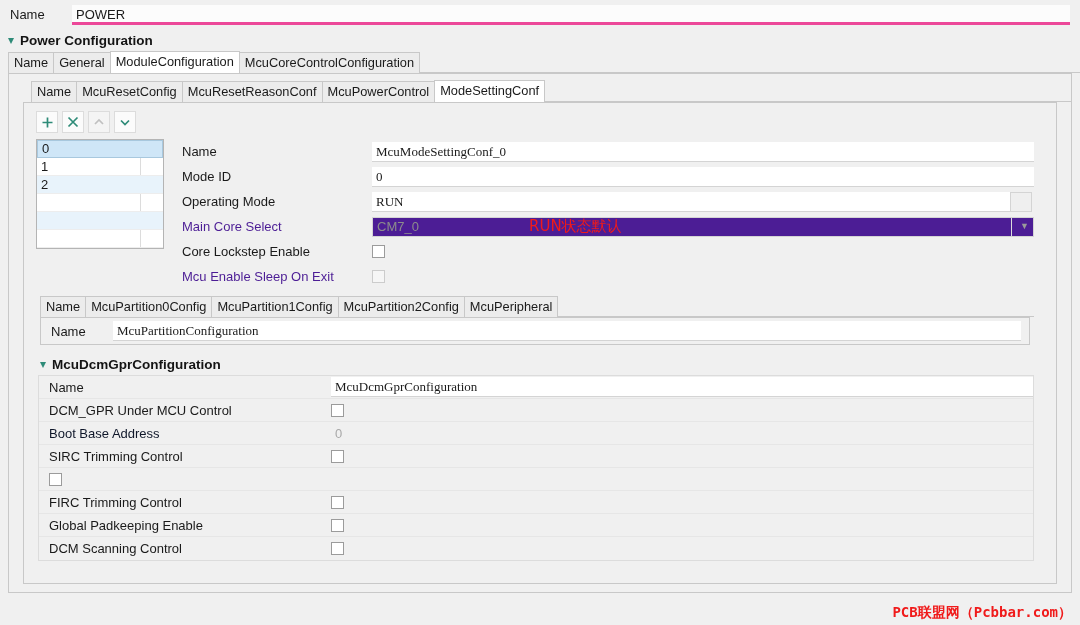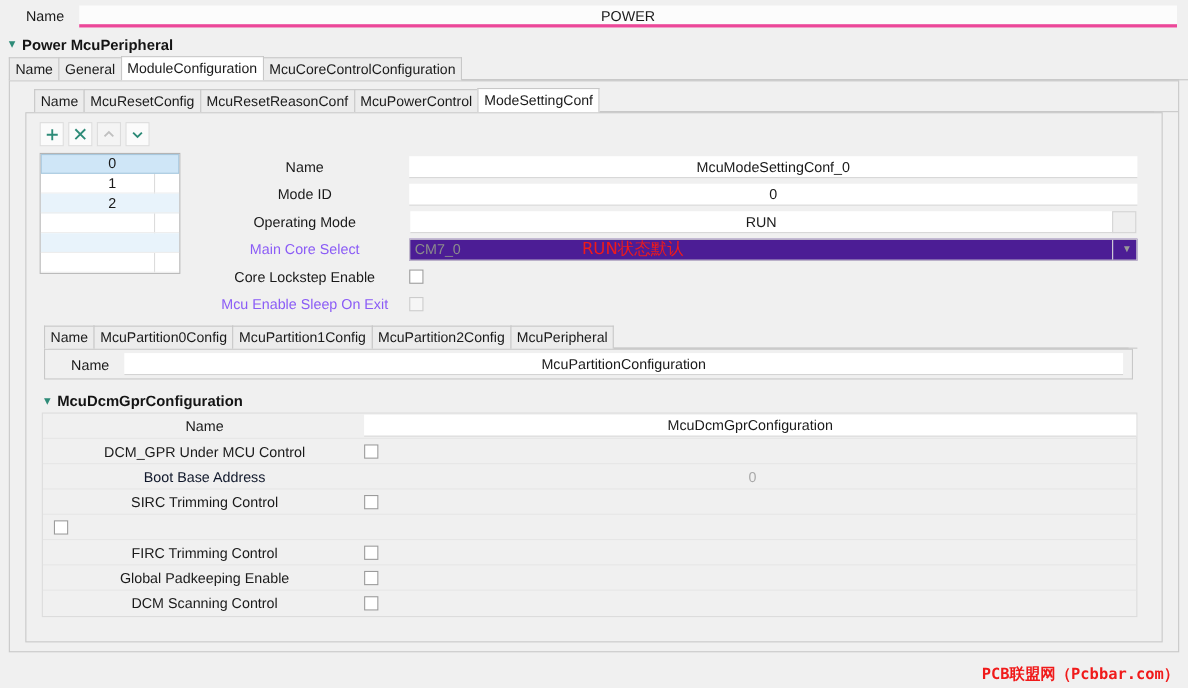--- a/index.html
+++ b/index.html
@@ -5,21 +5,21 @@
   * { box-sizing: border-box; }
   html, body {
     margin: 0; padding: 0;
     width: 1080px; height: 625px;
     background: #f0f0f0;
     font-family: "Liberation Sans", sans-serif;
     font-size: 13px;
     color: #1a1a1a;
     overflow: hidden;
   }
-  .page { position: relative; width: 1080px; height: 625px; background: #f0f0f0; text-align: center; }
+  .page { position: relative; width: 1080px; height: 625px; background: #f0f0f0; }
 
   
   .toprow { display: flex; align-items: center; height: 29px; padding: 0 0 0 10px; background:#f0f0f0; }
   .toprow .lbl { width: 62px; font-size: 13px; color:#1a1a1a; }
   .field-flat {
     flex: 1; height: 20px; line-height: 19px;
     background: #fcfcfc;
     border: none; border-bottom: 3px solid #ec4899;
     padding: 0 4px; margin-right: 10px;
     font-size: 13px; color:#1a1a1a;
@@ -76,27 +76,27 @@
   }
   .listbox .col-div { position:absolute; top:0; bottom:0; left:103px; width:1px; background:#dcdcdc; }
   .lrow { height:18px; line-height:18px; padding-left:4px; font-size:13px; border-bottom:1px solid #ededed; position:relative; z-index:1; }
   .lrow.sel { background:#cfe6f7; border:1px solid #a8c8de; height:18px; line-height:16px; }
   .lrow.alt { background:#e8f3fb; }
 
   
   .props { flex:1; padding-left:18px; padding-right:22px; }
   .prow { display:flex; align-items:center; height:25px; }
   .plabel { width:190px; font-size:13px; color:#1a1a1a; }
-  .plabel.dim { color:#8b5cf6; }
+  .plabel.dim { color:#4c1d95; }
   .pval { flex:1; position:relative; }
   .txtin {
     height:20px; line-height:19px;
     background:#ffffff; border:none; border-bottom:1px solid #d4d4d4;
     padding:0 4px; font-size:13px; color:#1a1a1a;
-    display:block; width:100%;
+    display:block; width:100%;font-family:Liberation Serif, serif;
   }
   .txtin.withbtn { width:calc(100% - 24px); display:inline-block; vertical-align:middle; }
   .sidebtn { display:inline-block; vertical-align:middle; width:22px; height:20px; background:#efefef; border:1px solid #d4d4d4; }
   .combo {
     height:20px; line-height:19px;
     background:#4c1d95; border:1px solid #d4d4d4;
     padding:0 4px; font-size:13px; color:#8c8c8c;
     display:flex; align-items:center; justify-content:space-between;
   }
   .combo .arrow { color:#9a9a9a; font-size:9px; border-left:1px solid #dcdcdc; padding-left:8px; height:100%; display:flex; align-items:center; }
@@ -136,21 +136,21 @@
 
 <div class="page">
 
   <div class="toprow">
     <span class="lbl">Name</span>
     <div class="field-flat">POWER</div>
   </div>
 
   <div class="sec-header">
     <span class="twisty">▾</span>
-    <span class="sec-title">Power McuPeripheral</span>
+    <span class="sec-title">Power Configuration</span>
   </div>
 
   <div class="tabstrip">
     <div class="tab">Name</div>
     <div class="tab">General</div>
     <div class="tab active">ModuleConfiguration</div>
     <div class="tab">McuCoreControlConfiguration</div>
     <div class="tab-filler"></div>
   </div>
 

